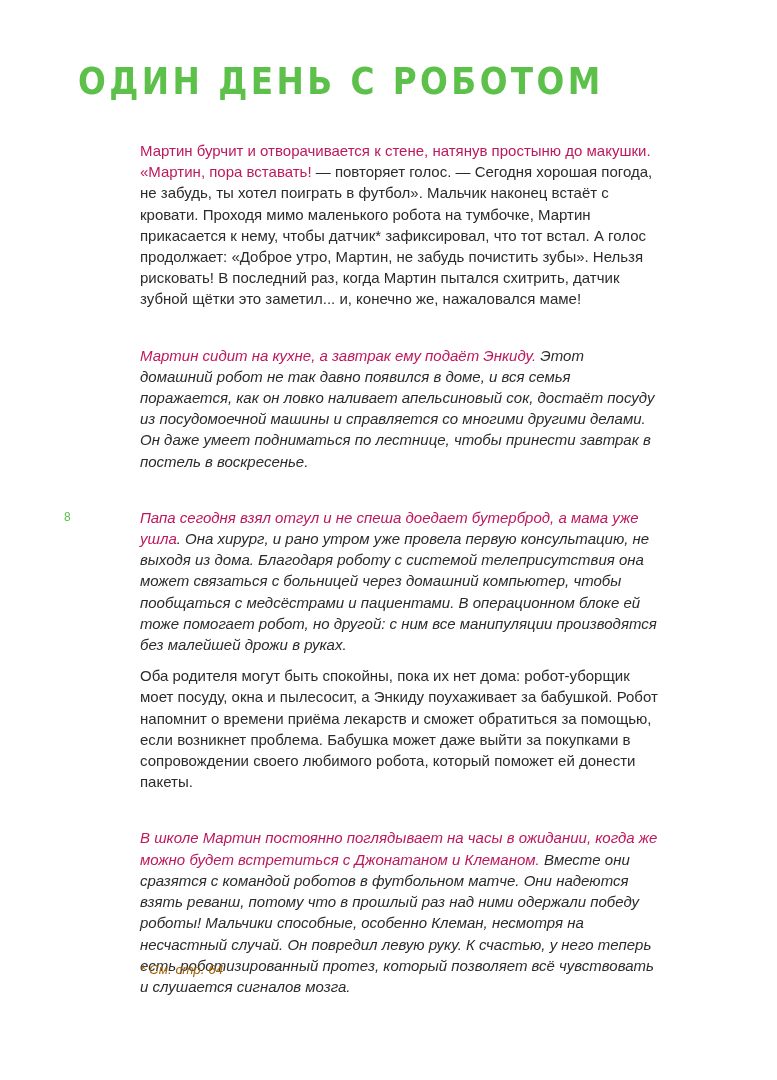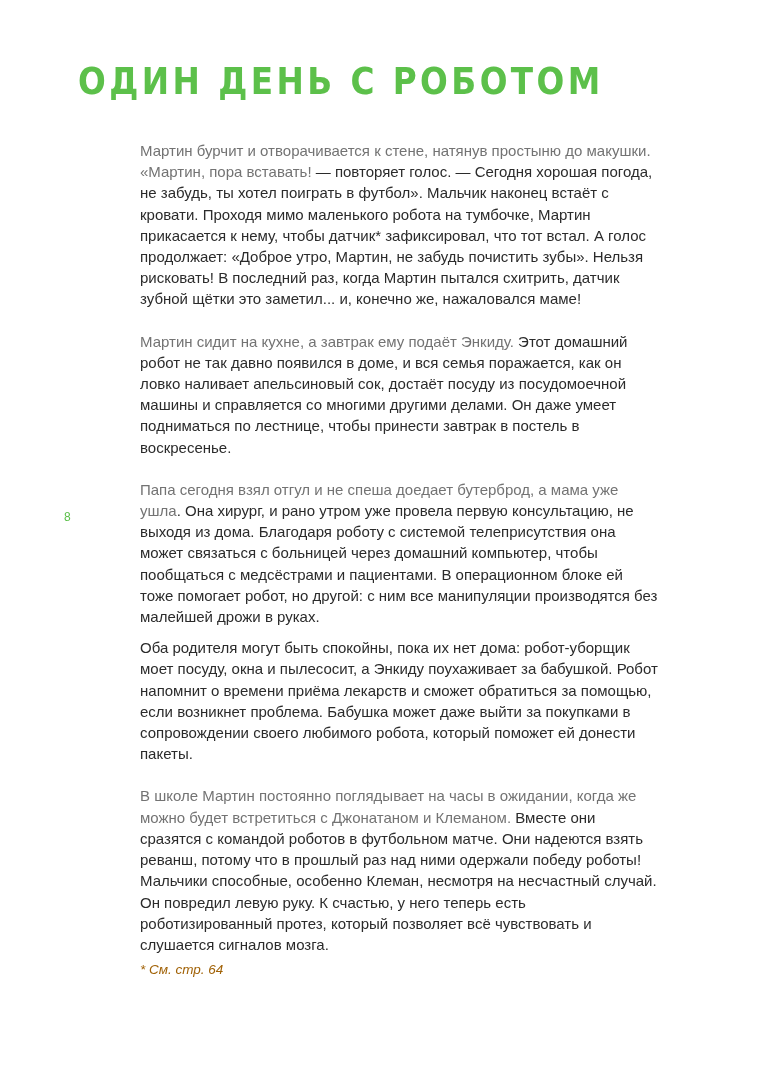--- a/index.html
+++ b/index.html
@@ -43,27 +43,28 @@
     top: 140px;
     width: 520px;
     font-size: 15px;
     line-height: 21.2px;
     color: #2b2b2b;
   }
   .article p {
     margin: 0;
   }
   .article p.gap {
-    margin-top: 21px;
+    margin-top: 35px;
+    font-style: italic;
   }
   .article p.gap-small {
     margin-top: 10px;
   }
   .lead {
-    color: #737373;
+    color: #be185d;
   }
   .footnote {
     position: absolute;
     left: 140px;
     top: 962px;
     font-size: 13.5px;
     font-style: italic;
     color: #a16207;
   }
 </style>

